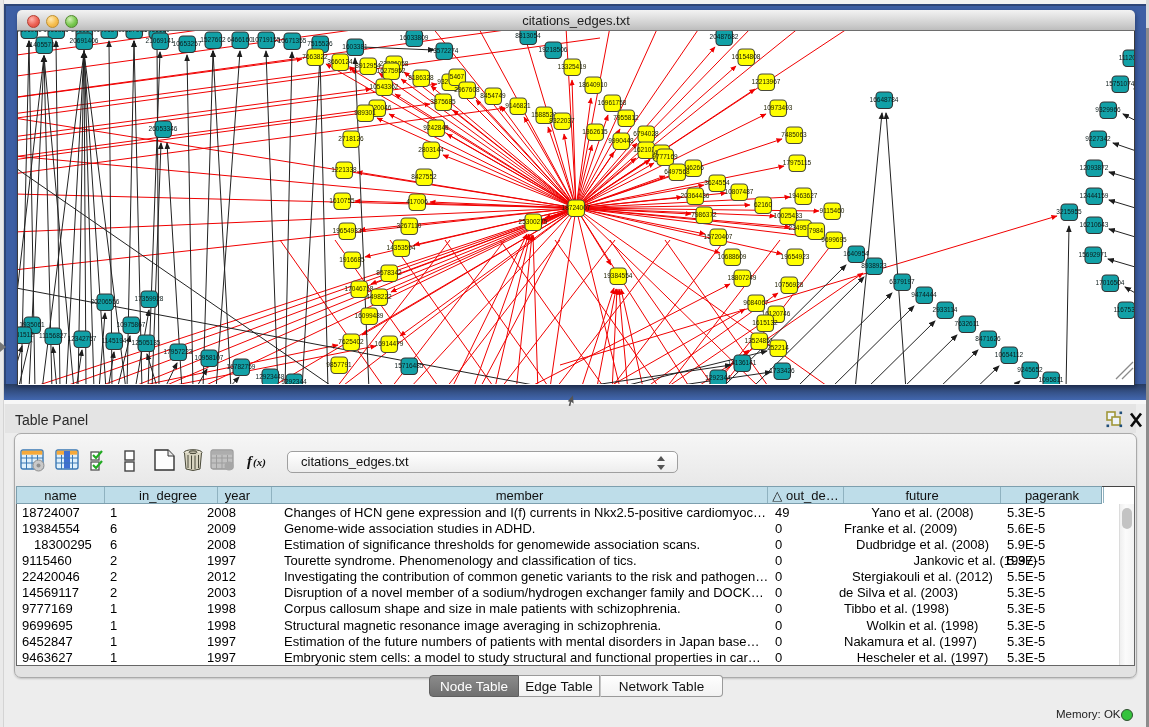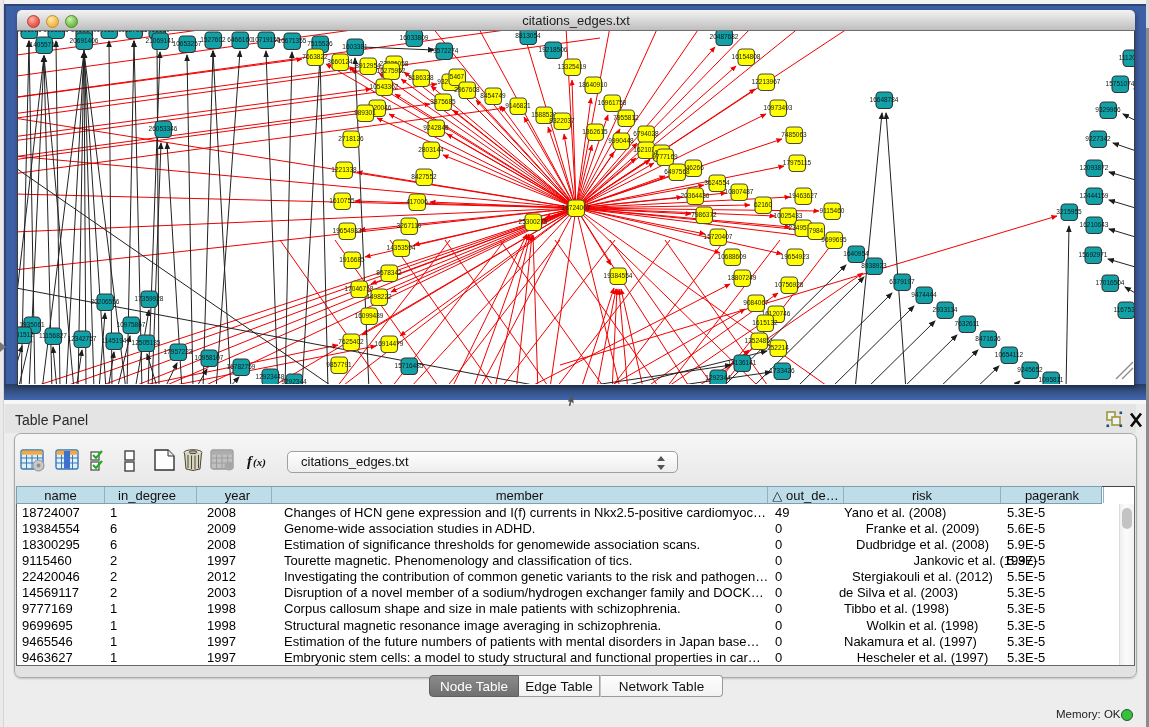--- a/index.html
+++ b/index.html
@@ -603,58 +603,58 @@
 </svg>
 <div id="dropdown">citations_edges.txt
 <svg width="12" height="16" viewBox="0 0 12 16" style="position:absolute;right:10px;top:3px">
 <path d="M6,1 L10,6 L2,6 Z" fill="#555"></path>
       <path d="M6,15 L10,10 L2,10 Z" fill="#555"></path>
     </svg>
 </div>
 <div id="tbl"></div>
 <div id="thead"></div>
 <div class="hcell" style="left:17px;width:88px">name</div>
-<div class="hcell" style="left:98px;width:99px">in_degree</div>
+<div class="hcell" style="left:119px;width:99px">in_degree</div>
 <div class="hcell" style="left:204px;width:68px">year</div>
 <div class="hcell" style="left:272px;width:496px">member</div>
 <div class="hcell" style="left:768px;width:76px">△ out_de…</div>
-<div class="hcell" style="left:844px;width:157px">risk</div>
+<div class="hcell" style="left:844px;width:157px">future</div>
 <div class="hcell" style="left:1001px;width:103px">pagerank</div>
 <div class="trow" style="top:504.5px">
 <span style="left:22px">18724007</span>
     <span style="left:110px">1</span>
     <span style="left:207px">2008</span>
 <span style="left:284px">Changes of HCN gene expression and I(f) currents in Nkx2.5-positive cardiomyoc…</span>
 <span style="left:775px">49</span>
-<span style="left:844px;width:157px;">Yano et al. (2008)</span>
+<span style="left:844px;width:157px;text-align:center">Yano et al. (2008)</span>
 <span style="left:1007px">5.3E-5</span>
   </div>
 <div class="trow" style="top:520.6px">
 <span style="left:22px">19384554</span>
     <span style="left:110px">6</span>
     <span style="left:207px">2009</span>
 <span style="left:284px">Genome-wide association studies in ADHD.</span>
 <span style="left:775px">0</span>
-<span style="left:844px;width:157px;text-align:center">Franke et al. (2009)</span>
+<span style="left:844px;width:157px;text-align:left">Franke et al. (2009)</span>
 <span style="left:1007px">5.6E-5</span>
   </div>
 <div class="trow" style="top:536.8px">
-<span style="left:22px">18300295</span>
+<span style="left:34px">18300295</span>
     <span style="left:110px">6</span>
     <span style="left:207px">2008</span>
 <span style="left:284px">Estimation of significance thresholds for genomewide association scans.</span>
 <span style="left:775px">0</span>
 <span style="left:844px;width:157px;text-align:center">Dudbridge et al. (2008)</span>
 <span style="left:1007px">5.9E-5</span>
   </div>
 <div class="trow" style="top:553.0px">
 <span style="left:22px">9115460</span>
     <span style="left:110px">2</span>
     <span style="left:207px">1997</span>
-<span style="left:284px">Tourette magnetic. Phenomenology and classification of tics.</span>
+<span style="left:284px">Tourette syndrome. Phenomenology and classification of tics.</span>
 <span style="left:775px">0</span>
 <span style="left:880px;width:157px;text-align:right">Jankovic et al. (1997)</span>
 <span style="left:1007px">5.3E-5</span>
   </div>
 <div class="trow" style="top:569.1px">
 <span style="left:22px">22420046</span>
     <span style="left:110px">2</span>
     <span style="left:207px">2012</span>
 <span style="left:284px">Investigating the contribution of common genetic variants to the risk and pathogen…</span>
 <span style="left:775px">0</span>
@@ -682,21 +682,21 @@
 <div class="trow" style="top:617.5px">
 <span style="left:22px">9699695</span>
     <span style="left:110px">1</span>
     <span style="left:207px">1998</span>
 <span style="left:284px">Structural magnetic resonance image averaging in schizophrenia.</span>
 <span style="left:775px">0</span>
 <span style="left:844px;width:157px;text-align:center">Wolkin et al. (1998)</span>
 <span style="left:1007px">5.3E-5</span>
   </div>
 <div class="trow" style="top:633.7px">
-<span style="left:22px">9465546</span>
+<span style="left:22px">6452847</span>
     <span style="left:110px">1</span>
     <span style="left:207px">1997</span>
 <span style="left:284px">Estimation of the future numbers of patients with mental disorders in Japan base…</span>
 <span style="left:775px">0</span>
 <span style="left:844px;width:157px;">Nakamura et al. (1997)</span>
 <span style="left:1007px">5.3E-5</span>
   </div>
 <div class="trow" style="top:649.9px">
 <span style="left:22px">9463627</span>
     <span style="left:110px">1</span>

